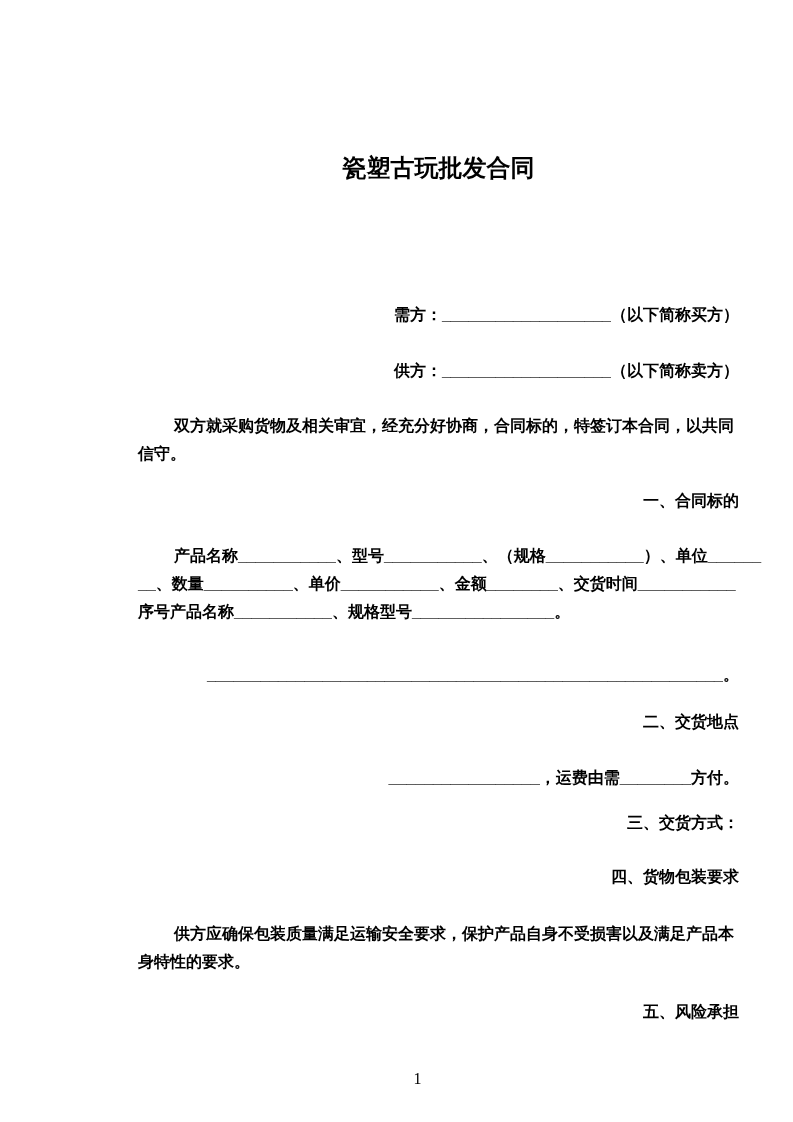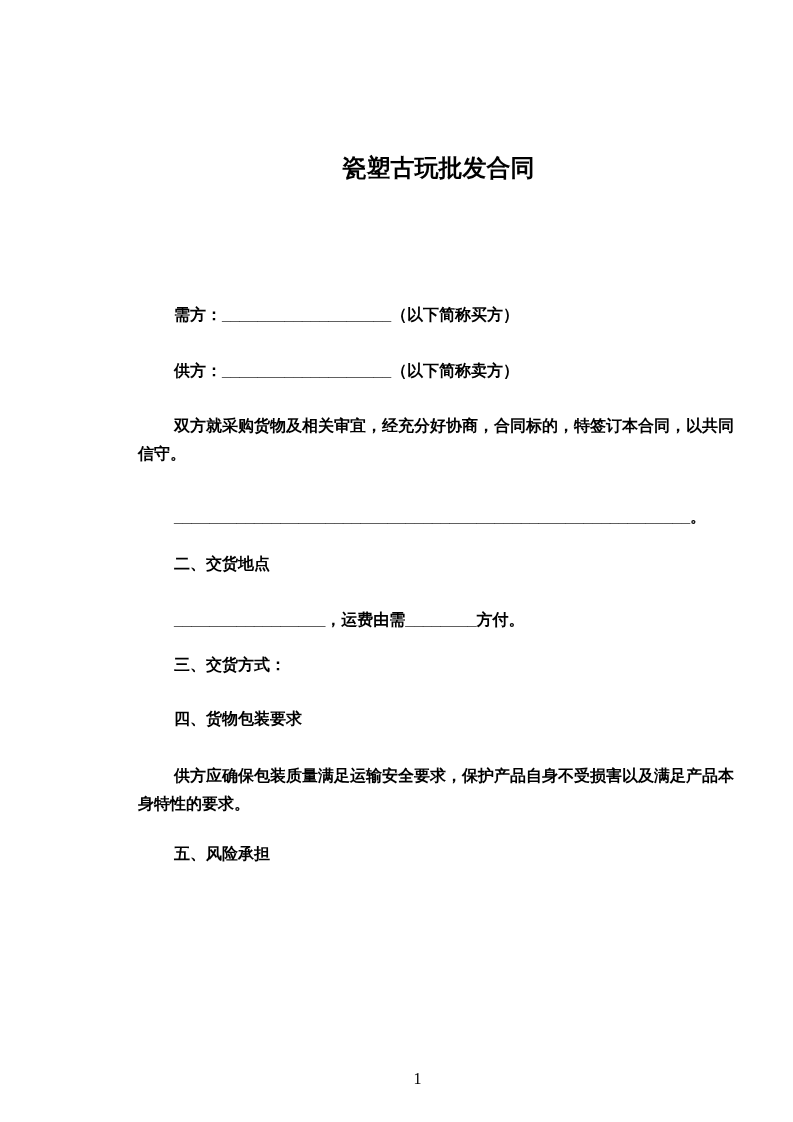--- a/index.html
+++ b/index.html
@@ -28,20 +28,21 @@
     line-height: 30px;
     font-weight: 700;
     text-align: center;
     white-space: nowrap;
   }
   .line {
     font-size: 16px;
     line-height: 22px;
     font-weight: 700;
     white-space: nowrap;
+    text-align: right;
   }
   .para {
     font-size: 16px;
     line-height: 28px;
     font-weight: 700;
   }
   .para .pline {
     white-space: nowrap;
   }
   .indent {
@@ -70,21 +71,27 @@
 
     <div class="line indent" style="margin-top:121px">需方：___________________（以下简称买方）</div>
 
     <div class="line indent" style="margin-top:34px">供方：___________________（以下简称卖方）</div>
 
     <div class="para" style="margin-top:30px">
       <div class="pline indent">双方就采购货物及相关审宜，经充分好协商，合同标的，特签订本合同，以共同</div>
       <div class="pline">信守。</div>
     </div>
 
+    <div class="line indent" style="margin-top:22px">一、合同标的</div>
 
+    <div class="para" style="margin-top:30px">
+      <div class="pline indent">产品名称___________、型号___________、（规格___________）、单位______</div>
+      <div class="pline">__、数量__________、单价___________、金额________、交货时间___________</div>
+      <div class="pline">序号产品名称___________、规格型号________________。</div>
+    </div>
 
     <div class="line indent" style="margin-top:38px">__________________________________________________________。</div>
 
     <div class="line indent" style="margin-top:25px">二、交货地点</div>
 
     <div class="line indent" style="margin-top:34px">_________________，运费由需________方付。</div>
 
     <div class="line indent" style="margin-top:23px">三、交货方式：</div>
 
     <div class="line indent" style="margin-top:32px">四、货物包装要求</div>

